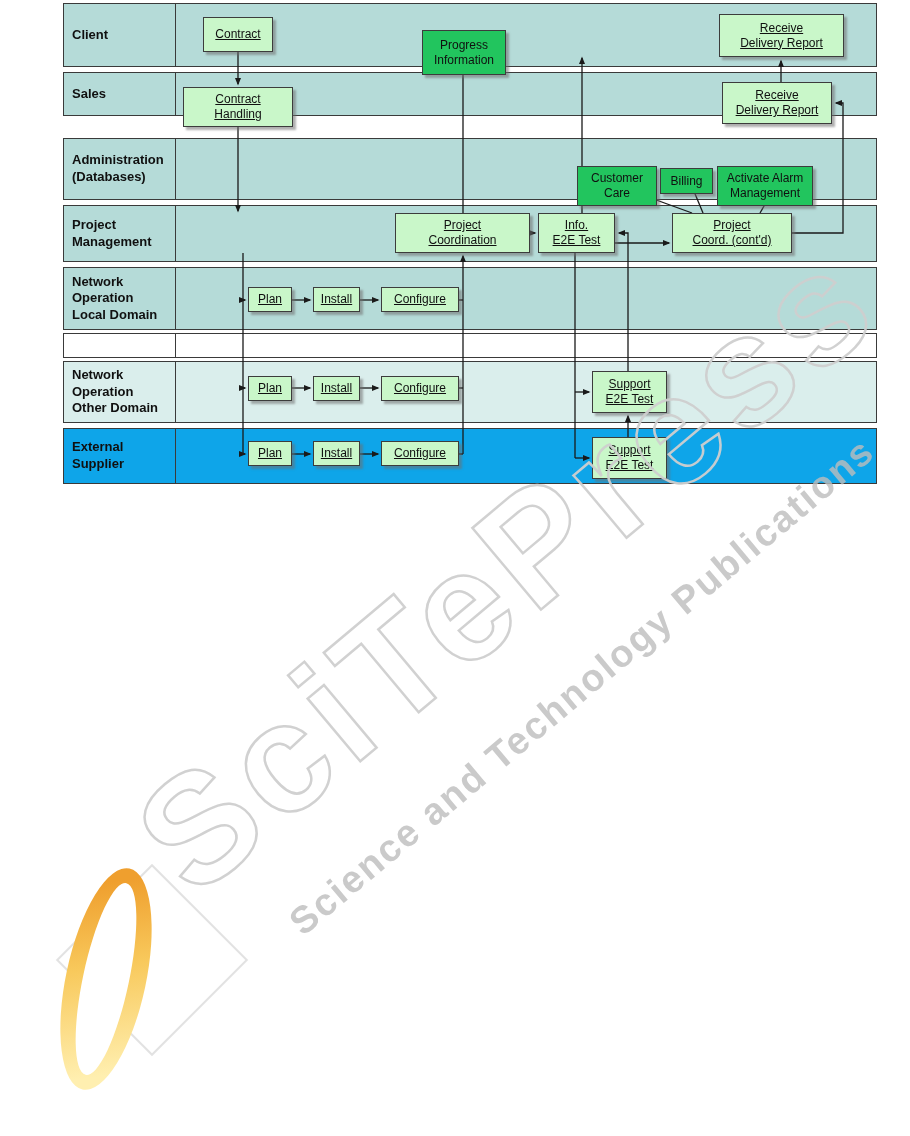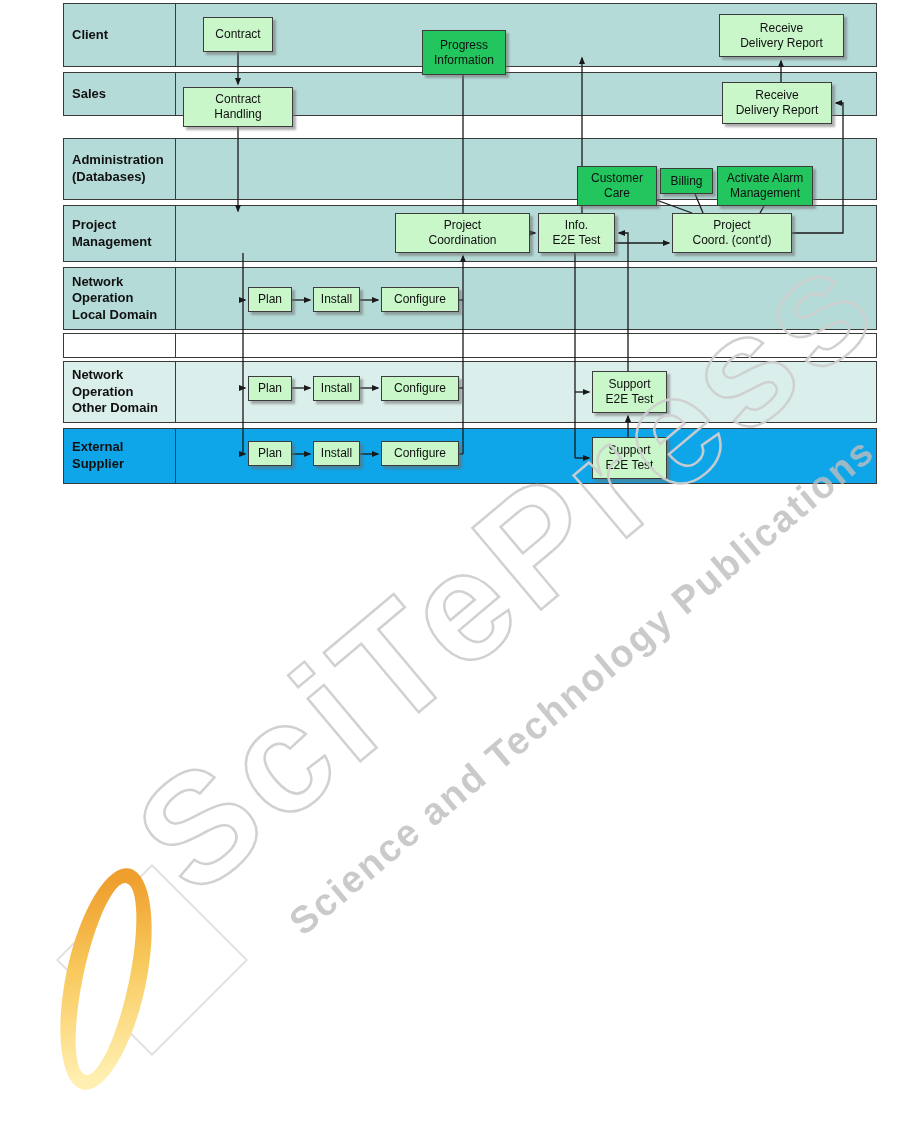--- a/index.html
+++ b/index.html
@@ -16,21 +16,21 @@
     display:flex;align-items:center;padding:2px 4px 2px 8px;font-weight:bold;font-size:13px;line-height:1.28;
     color:#101010;white-space:pre-line;}
 
   
   .connectors{position:absolute;left:0;top:0;pointer-events:none;}
 
   
   .box{position:absolute;display:flex;align-items:center;justify-content:center;text-align:center;
     font-size:12px;line-height:1.25;color:#101010;border:1px solid #3c3c3c;box-sizing:border-box;
     box-shadow:3px 3px 2px rgba(110,110,110,.55);white-space:pre-line;padding:1px;}
-  .box.green{background:#c9f7c9;}
+  .box.green{background:#c9f7c9;text-decoration:underline;}
   .box.white{background:#22c55e;margin-top:20px;}
 
   
   .wm-title{position:absolute;left:160px;top:782px;font-size:155px;font-weight:bold;letter-spacing:8px;line-height:1;
     color:transparent;-webkit-text-stroke:2.5px #cfcfcf;transform:rotate(-40deg);transform-origin:0 50%;
     white-space:nowrap;opacity:.95;}
   .wm-sub{position:absolute;left:295px;top:906px;font-size:38px;font-weight:bold;letter-spacing:2px;color:#bdbdbd;
     transform:rotate(-40deg);transform-origin:0 50%;white-space:nowrap;opacity:.8;}
   .diamond{position:absolute;left:84px;top:892px;width:132px;height:132px;border:2px solid #e2e2e2;
     transform:rotate(45deg);background:transparent;}

